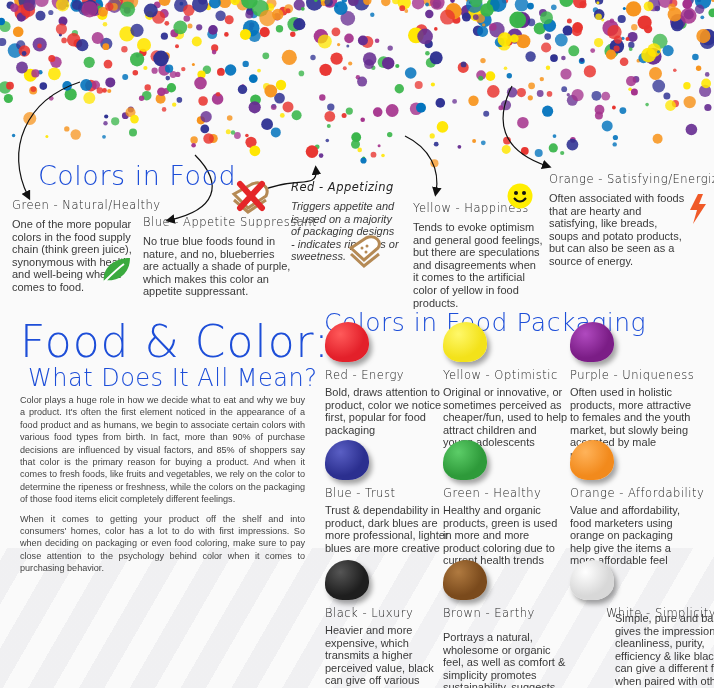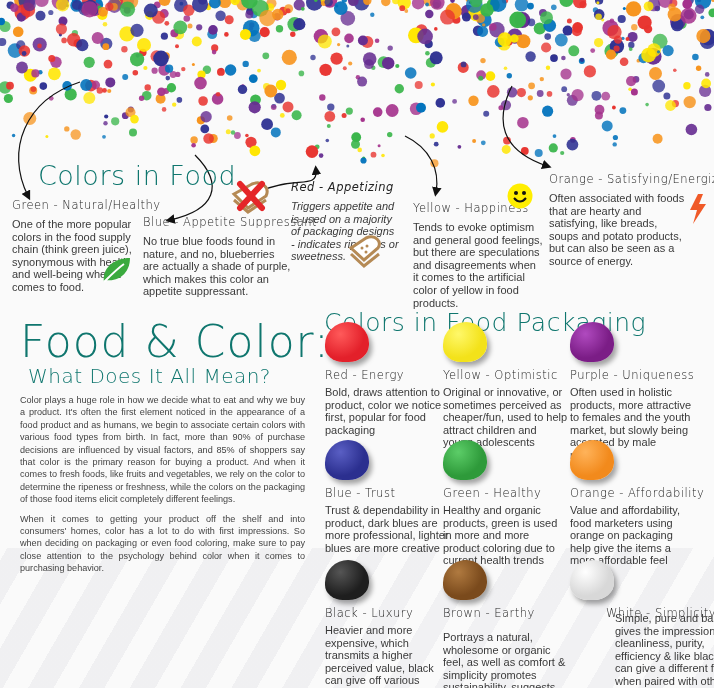--- a/index.html
+++ b/index.html
@@ -17,29 +17,29 @@
   }
   .stripes-right {
     position: absolute; left: 310px; top: 600px; width: 404px; height: 88px;
     background: repeating-linear-gradient(-60deg, #f1f1f3 0 22px, transparent 22px 44px);
   }
   .splatter { position: absolute; left: 0; top: 0; width: 714px; height: 175px; }
   .arrows { position: absolute; left: 0; top: 0; width: 714px; height: 240px; pointer-events: none; }
   .hand {
     font-family: "DejaVu Sans", sans-serif;
     font-weight: 300;
-    color: #0f766e;
+    color: #1d4ed8;
     letter-spacing: .5px;
   }
   .abs { position: absolute; }
   .h-title { font-size: 27px; }
   .item-title { font-size: 11.5px; white-space: nowrap; color: #222; }
   .body-txt { font-size: 11px; line-height: 12.6px; color: #3a3a3a; }
   .main-title { font-size: 44px; letter-spacing: 1px; }
-  .sub-title { font-size: 20px; }
+  .sub-title { font-size: 24px; }
   .para { font-size: 9.1px; line-height: 12.4px; color: #444; text-align: justify; }
   .blob {
     position: absolute; width: 44px; height: 40px;
     border-radius: 55% 50% 48% 42% / 60% 55% 45% 40%;
     box-shadow: 3px 4px 5px rgba(0,0,0,.35);
   }
 </style>
 </head>
 <body>
 

